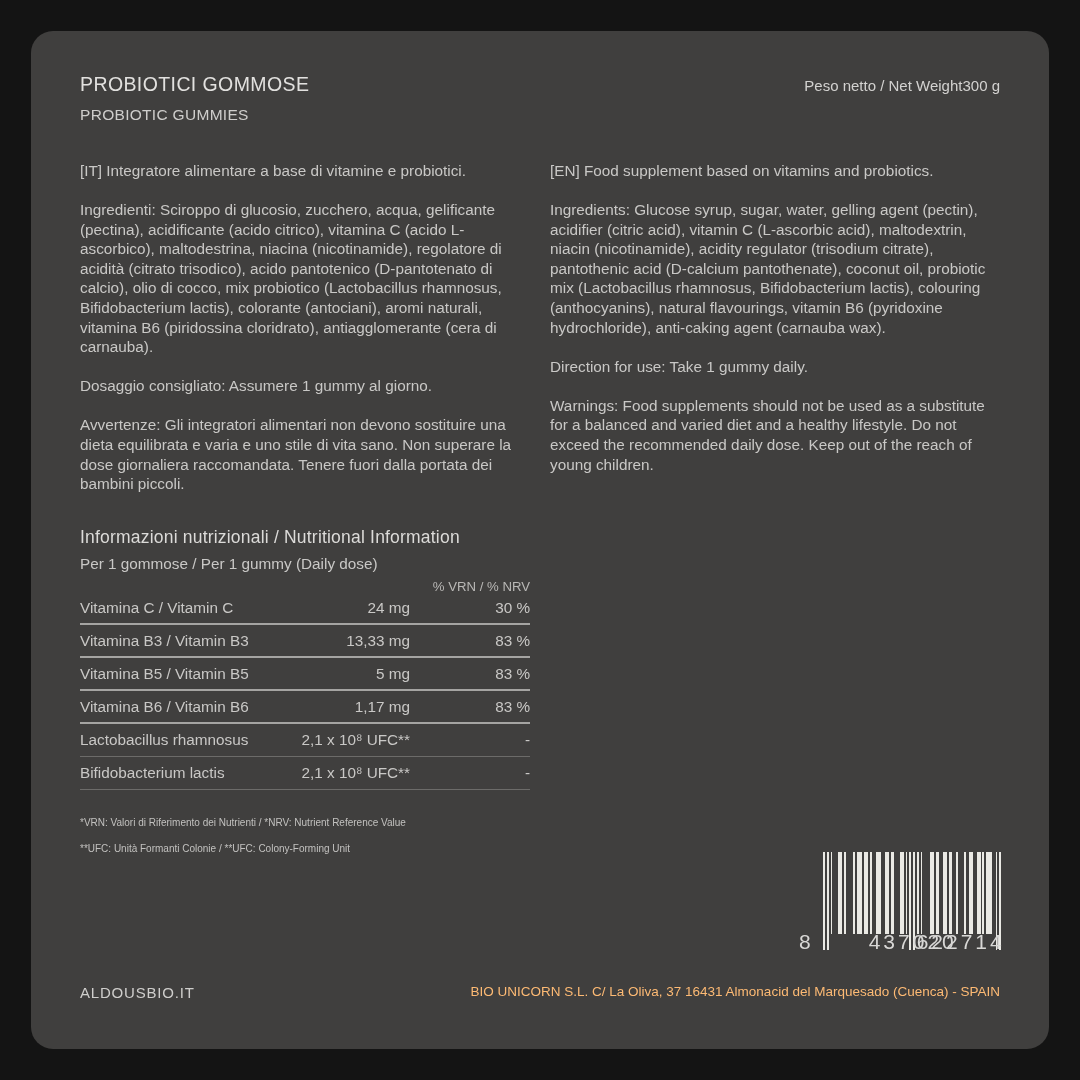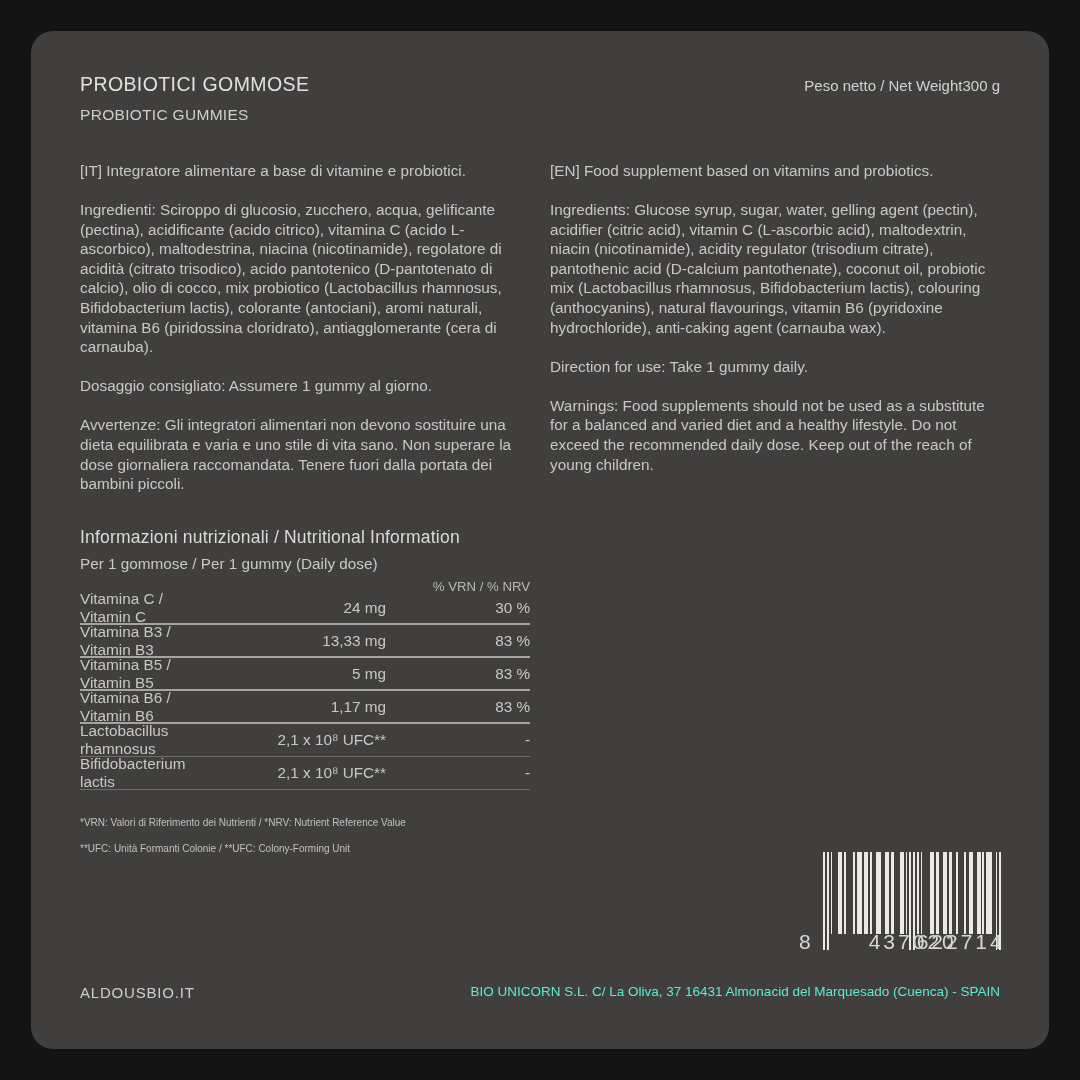--- a/index.html
+++ b/index.html
@@ -40,21 +40,21 @@
   .col{top:130px; width:458px; font-size:15.3px; line-height:19.6px; color:var(--text);}
   .col-left{left:49px;}
   .col-right{left:519px; width:452px;}
   .col p{margin-bottom:19.5px;}
 
   
   .nutrition-heading{left:49px; top:496px; font-size:17.5px; color:#dcdbd9; letter-spacing:.2px;}
   .nutrition-sub{left:49px; top:524px; font-size:15.3px; color:var(--text);}
   .nutrition-colheader{left:49px; top:548px; width:450px; text-align:right; font-size:13.2px; color:var(--text-dim);}
   .ntable{left:49px; top:561px; width:450px;}
-  .nrow{display:flex; align-items:center; height:33px; font-size:15.3px;gap:24px;}
+  .nrow{display:flex; align-items:center; height:33px; font-size:15.3px;}
   .nrow.bright{border-bottom:2px solid var(--line-bright);}
   .nrow.dim{border-bottom:1px solid var(--line-dim);}
   .ncell.name{flex:1; text-align:left;}
   .ncell.amount{width:150px; text-align:right;}
   .ncell.nrv{width:120px; text-align:right;}
 
   .footnote{left:49px; font-size:10px; color:#c2c1bf;}
   .footnote.f1{top:786px;}
   .footnote.f2{top:812px;}
 
@@ -65,21 +65,21 @@
   .module.bar{background:var(--bars);}
   .module.guard.bar{height:98px;}
   .barcode-num{position:absolute; top:78px; font-size:21px; color:#d9d8d6; letter-spacing:3px; white-space:nowrap;}
   .bn-first{left:-24px;}
   .bn-g1{left:3.2%; width:44.2%; text-align:left;padding-left:40px;}
   .bn-g2{left:52.6%; width:44.2%; text-align:center;}
 
   
   .footer{left:49px; right:49px; top:953px; display:flex; justify-content:space-between; align-items:flex-start;}
   .brand{font-size:15px; letter-spacing:.8px; color:#cfcecc;}
-  .address{font-size:13.5px; color:#5eead4;}
+  .address{font-size:13.5px; color:#fdba74;}
 </style>
 </head>
 <body>
 
 <div class="card">
 
   <div class="abs header">
     <div>
       <div class="title">PROBIOTICI GOMMOSE</div>
       <div class="subtitle">PROBIOTIC GUMMIES</div>

